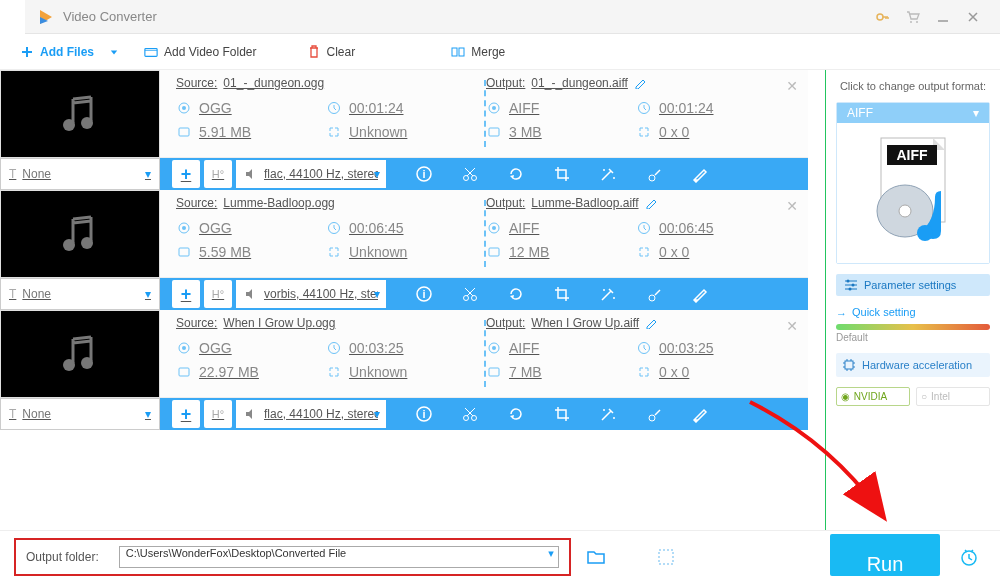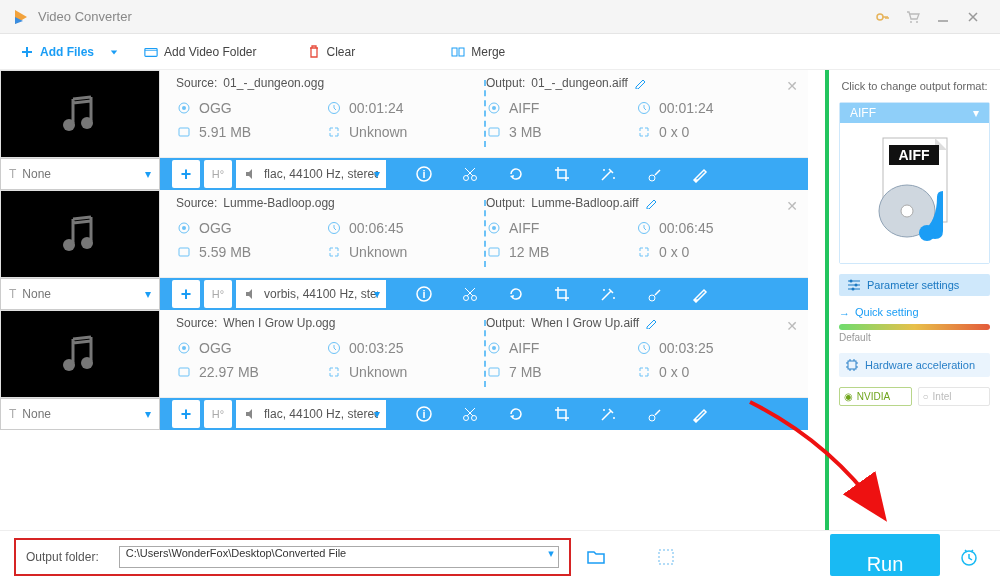--- a/index.html
+++ b/index.html
@@ -1,19 +1,19 @@
 <!DOCTYPE html>
 <html><head>
 <meta charset="utf-8">
 <style>
 * { box-sizing: border-box; margin: 0; padding: 0; font-family: -apple-system, 'Segoe UI', Arial, sans-serif; }
 body { width: 1000px; height: 582px; background: #fff; position: relative; overflow: hidden; font-size: 12px; color: #555; }
 
 
-.titlebar { height: 34px; display: flex; align-items: center; padding: 0 12px; background: #f5f5f5; border-bottom: 1px solid #e5e5e5; }
+.titlebar { height: 34px; display: flex; align-items: center; padding: 0 12px; background: #f5f5f5; border-bottom: 1px solid #e5e5e5; margin-left: 25px; }
 .titlebar .logo { width: 18px; height: 18px; margin-right: 8px; }
 .titlebar .title { color: #888; font-size: 13px; flex: 1; }
 .titlebar .wbtn { width: 30px; height: 24px; display: flex; align-items: center; justify-content: center; color: #bbb; cursor: pointer; }
 
 
 .toolbar { height: 36px; display: flex; align-items: center; padding: 0 10px; gap: 6px; background: #fff; border-bottom: 1px solid #eee; }
 .tbtn { display: flex; align-items: center; gap: 6px; padding: 4px 10px; font-size: 12px; color: #444; cursor: pointer; }
 .tbtn.primary { color: #1a9df5; font-weight: 700; }
 .ticon { width: 14px; height: 14px; display: inline-flex; align-items: center; justify-content: center; }
 .caret { width: 8px; height: 8px; }
@@ -36,21 +36,21 @@
 .actbar .btns { display: flex; height: 32px; margin-left: 10px; }
 .actbar .sq { width: 28px; height: 28px; margin: 2px 2px; background: #fff; display: flex; align-items: center; justify-content: center; cursor: pointer; border-radius: 2px; }
 .actbar .sq.plus { color: #1a9df5; font-size: 18px; font-weight: bold; }
 .actbar .sq.h { color: #aaa; font-size: 11px; }
 .actbar .audiosel { height: 28px; margin: 2px 2px; background: #fff; display: flex; align-items: center; padding: 0 8px; gap: 6px; color: #555; width: 150px; position: relative; }
 .actbar .audiosel .car { position: absolute; right: 6px; color: #1a9df5; }
 .actbar .tools { flex: 1; display: flex; justify-content: flex-start; gap: 18px; padding-left: 22px; }
 .actbar .tool { width: 28px; height: 28px; display: flex; align-items: center; justify-content: center; color: #fff; cursor: pointer; }
 
 
-.sidebar { position: absolute; right: 0; top: 70px; width: 175px; height: 480px; background: #fff; border-left: 4px solid #22c55e; padding: 10px; display: flex; flex-direction: column; gap: 10px; }
+.sidebar { position: absolute; right: 0; top: 70px; width: 175px; height: 480px; background: #fff; border-left: 1px solid #22c55e; padding: 10px; display: flex; flex-direction: column; gap: 10px; }
 .sidebar .hint { font-size: 11px; color: #666; text-align: center; }
 .fmtcard { border: 1px solid #cfe8fb; border-radius: 2px; }
 .fmtcard .fmthead { background: #8fcff9; color: #fff; padding: 3px 10px; display: flex; justify-content: space-between; align-items: center; font-size: 12px; }
 .fmtcard .fmtbody { height: 140px; background: #fff; display: flex; align-items: center; justify-content: center; position: relative; }
 .param { background: #cfe8fb; color: #1a78c2; padding: 5px 8px; font-size: 11px; display: flex; align-items: center; gap: 6px; border-radius: 2px; }
 .qhead { color: #1a9df5; font-size: 11px; display: flex; align-items: center; gap: 5px; }
 .slider { height: 6px; background: linear-gradient(to right, #6edc6e 0%, #e8c04a 50%, #e35a3a 100%); border-radius: 3px; margin: 6px 0 2px; }
 .slabel { font-size: 10px; color: #999; }
 .hw { background: #eaf4fd; color: #2a80c8; padding: 5px 6px; font-size: 11px; display: flex; align-items: center; gap: 6px; border-radius: 2px; }
 .gpus { display: flex; gap: 6px; }
@@ -64,21 +64,21 @@
 .outbox label { font-size: 12px; color: #555; }
 .outbox .pathbox { width: 440px; height: 22px; border: 1px solid #aaa; background: #fff; display: flex; align-items: flex-start; padding: 0 6px; font-size: 11px; color: #333; position: relative; }
 .outbox .pathbox .car2 { position: absolute; right: 4px; color: #1a9df5; }
 .ibtn { width: 30px; height: 30px; display: flex; align-items: center; justify-content: center; color: #1a9df5; cursor: pointer; }
 .runbtn { position: absolute; right: 60px; bottom: 6px; width: 110px; height: 42px; background: #19baf3; color: #fff; font-size: 20px; font-weight: 500; display: flex; align-items: flex-end; justify-content: center; cursor: pointer; border-radius: 2px; }
 .clock { position: absolute; right: 16px; bottom: 10px; width: 30px; height: 30px; display: flex; align-items: center; justify-content: center; color: #19baf3; }
 
 
 .arrow { position: absolute; right: 90px; bottom: 50px; pointer-events: none; }
 
-.mainarea { width: 808px; }
+.mainarea { width: 808px; text-decoration: underline; }
 
 svg { display: block; }
 </style>
 </head>
 <body>
 
 <div class="titlebar">
   <span class="logo">
     <svg viewBox="0 0 18 18" width="18" height="18">
         <polygon points="3,2 15,9 3,16" fill="#f2a23c"></polygon>

